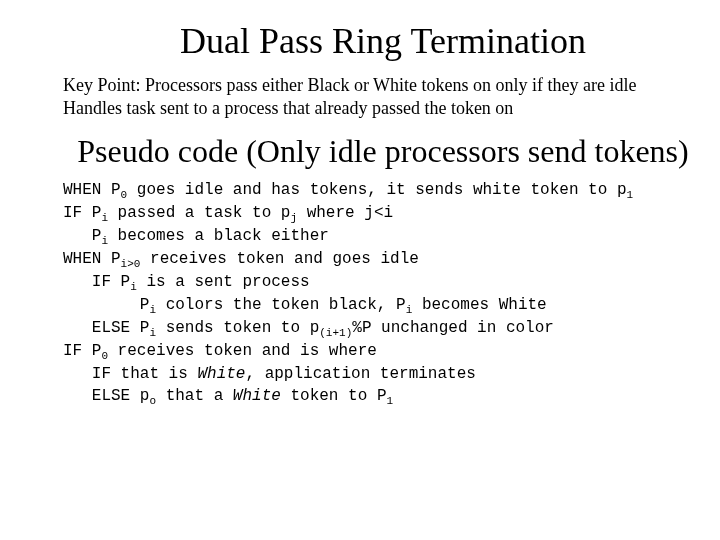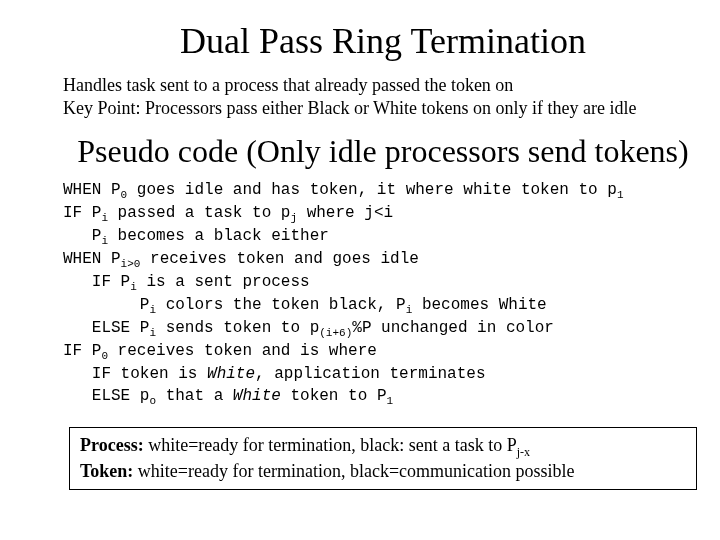--- a/index.html
+++ b/index.html
@@ -63,39 +63,31 @@
   }
 </style>
 </head>
 <body>
 
 <div class="slide">
 
   <h1 class="title">Dual Pass Ring Termination</h1>
 
   <div class="intro">
+    <div>Key Point: Processors pass either Black or White tokens on only if they are idle</div>
     <div>Handles task sent to a process that already passed the token on</div>
-    <div>Key Point: Processors pass either Black or White tokens on only if they are idle</div>
   </div>
 
   <div class="subtitle">Pseudo code (Only idle processors send tokens)</div>
 
-  <div class="pseudo"><span><span>WHEN P</span><sub>0</sub><span> goes idle and has token, it where white token to p</span><sub>1</sub></span>
+  <div class="pseudo"><span><span>WHEN P</span><sub>0</sub><span> goes idle and has tokens, it sends white token to p</span><sub>1</sub></span>
 <span><span>IF P</span><sub>i</sub><span> passed a task to p</span><sub>j</sub><span> where j&lt;i</span></span>
 <span><span>   P</span><sub>i</sub><span> becomes a black either</span></span>
 <span><span>WHEN P</span><sub>i&gt;0</sub><span> receives token and goes idle</span></span>
 <span><span>   IF P</span><sub>i</sub><span> is a sent process</span></span>
 <span><span>        P</span><sub>i</sub><span> colors the token black, P</span><sub>i</sub><span> becomes White</span></span>
-<span><span>   ELSE P</span><sub>i</sub><span> sends token to p</span><sub>(i+6)</sub><span>%P unchanged in color</span></span>
+<span><span>   ELSE P</span><sub>i</sub><span> sends token to p</span><sub>(i+1)</sub><span>%P unchanged in color</span></span>
 <span><span>IF P</span><sub>0</sub><span> receives token and is where</span></span>
-<span><span>   IF token is </span><span class="ital">White</span><span>, application terminates</span></span>
+<span><span>   IF that is </span><span class="ital">White</span><span>, application terminates</span></span>
 <span><span>   ELSE p</span><sub>o</sub><span> that a </span><span class="ital">White</span><span> token to P</span><sub>1</sub></span></div>
 
-  <div class="legend-box">
-    <div>
-      <b>Process:</b><span> white=ready for termination, black: sent a task to P</span><sub>j-x</sub>
-    </div>
-    <div>
-      <b>Token:</b><span> white=ready for termination, black=communication possible</span>
-    </div>
-  </div>
 
 </div>
 
 </body></html>

